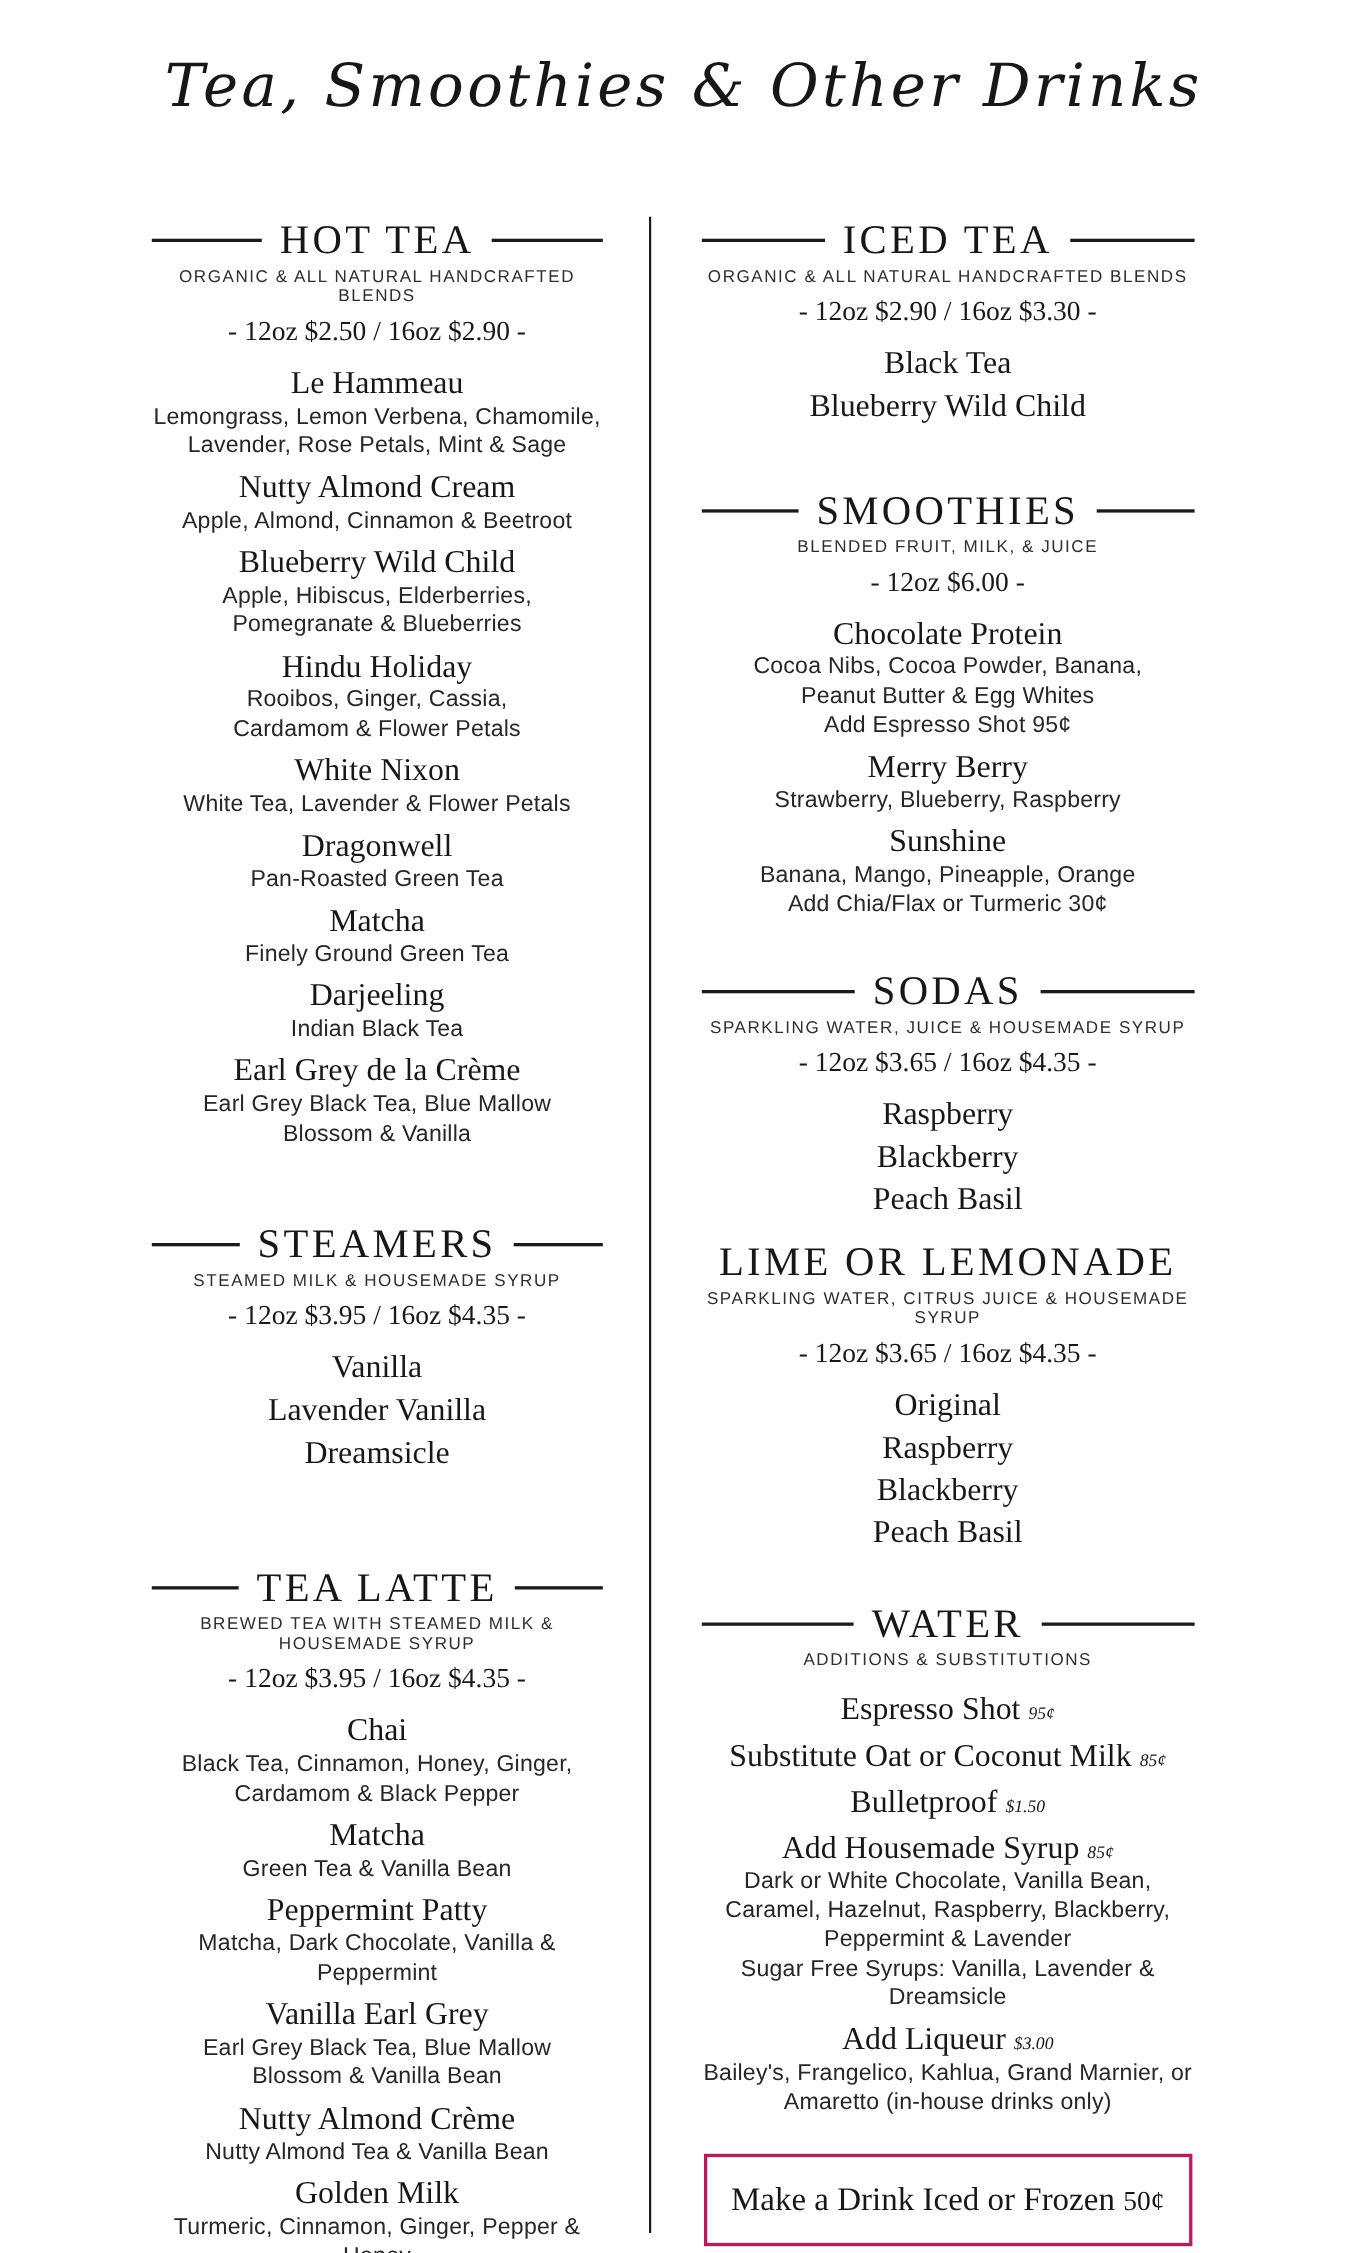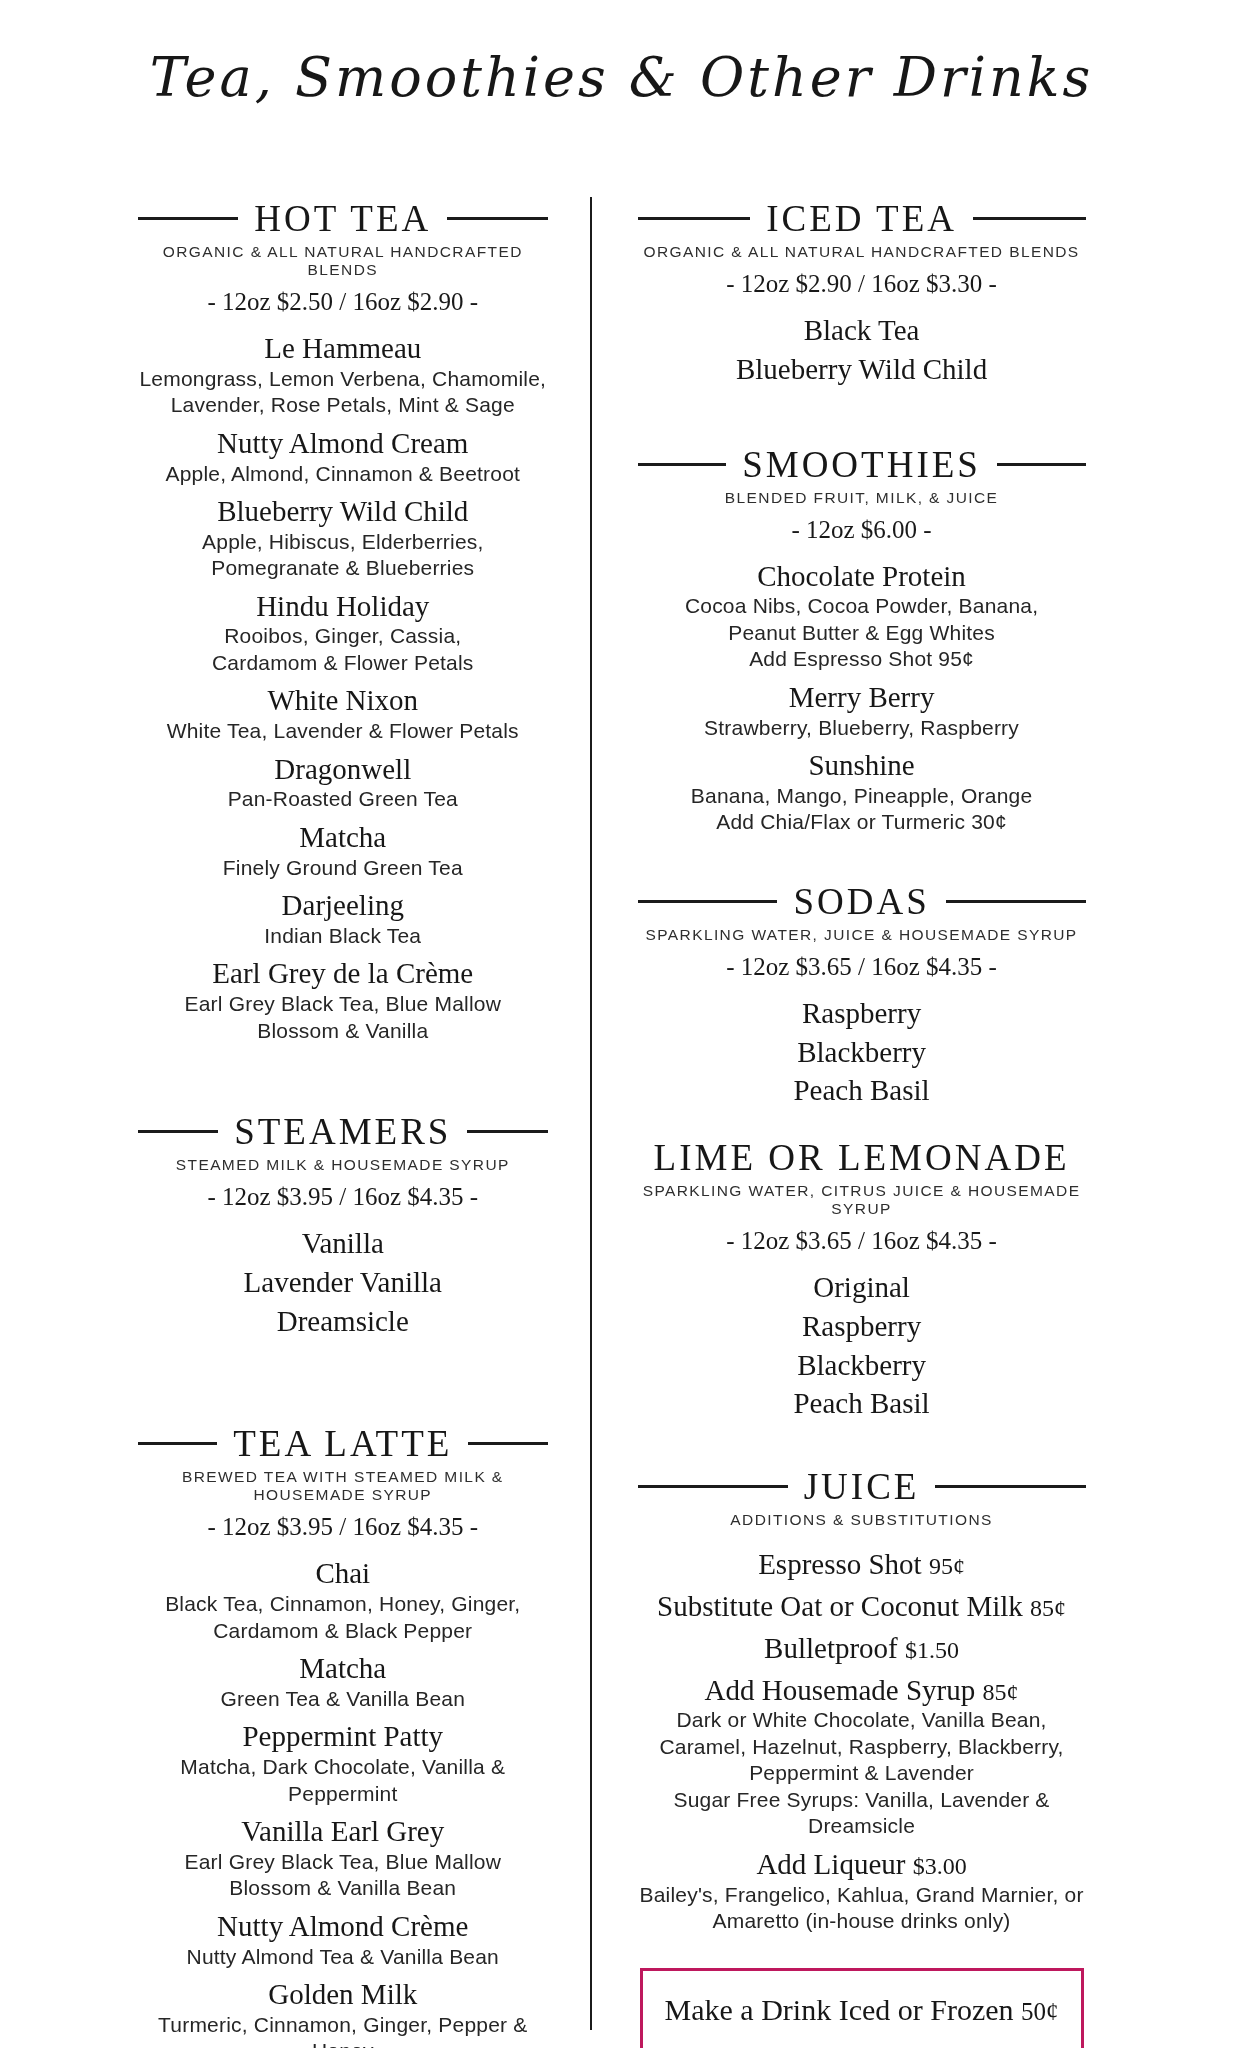--- a/index.html
+++ b/index.html
@@ -55,39 +55,39 @@
     margin: 9px 0 15px 0;
   }
   .sec-sub.no-price { margin-bottom: 18px; }
   .item { margin-bottom: 7px; }
   .item-name {
     font-family: "Liberation Serif", serif;
     font-size: 29px;
     line-height: 1.2;
     color: #171717;
   }
-  .item-price { font-size: 24px; }
+  .item-price { font-size: 16px; font-style: italic; }
   .item-desc {
     font-size: 21px;
     line-height: 1.26;
     letter-spacing: 0.2px;
     color: #262626;
     white-space: pre-line;
   }
 
   
   .menu-section[data-name="section-hot-tea"]   { margin-bottom: 66px; }
   .menu-section[data-name="section-steamers"]  { margin-bottom: 84px; margin-top: 36px; }
   .menu-section[data-name="section-steamers"] .item,
   .menu-section[data-name="section-sodas"] .item,
   .menu-section[data-name="section-iced-tea"] .item,
   .menu-section[data-name="section-lime-or-lemonade"] .item { margin-bottom: 4px; }
   .menu-section[data-name="section-iced-tea"]  { margin-bottom: 56px; }
   .menu-section[data-name="section-smoothies"] { margin-bottom: 44px; }
-  .menu-section[data-name="section-sodas"]     { margin-bottom: 28px; }
+  .menu-section[data-name="section-sodas"]     { margin-bottom: 18px; }
   .menu-section[data-name="section-lime-or-lemonade"] { margin-bottom: 44px; }
 
   .footer-box {
     border: 3px solid #be185d;
     margin: 34px 2px 0 2px;
     padding: 22px 8px;
     text-align: center;
     font-family: "Liberation Serif", serif;
     font-size: 30px;
     color: #171717;
@@ -308,21 +308,21 @@
           </div>
           <div class="item" data-name="menu-item">
             <div class="item-name" data-name="item-name">Peach Basil</div>
           </div>
         </div>
       </section>
 
       <section class="menu-section" data-name="section-extras">
         <div class="sec-head" data-name="section-header">
           <span class="rule" data-name="header-rule-left"></span>
-          <h2 class="sec-title" data-name="section-title">JUICE</h2>
+          <h2 class="sec-title" data-name="section-title">WATER</h2>
           <span class="rule" data-name="header-rule-right"></span>
         </div>
         <div class="sec-sub no-price" data-name="section-subtitle">ADDITIONS &amp; SUBSTITUTIONS</div>
         <div class="items" data-name="section-items">
           <div class="item" data-name="menu-item">
             <div class="item-name" data-name="item-name"><span data-name="item-name-text">Espresso Shot</span> <span class="item-price" data-name="item-price">95¢</span></div>
           </div>
           <div class="item" data-name="menu-item">
             <div class="item-name" data-name="item-name"><span data-name="item-name-text">Substitute Oat or Coconut Milk</span> <span class="item-price" data-name="item-price">85¢</span></div>
           </div>

